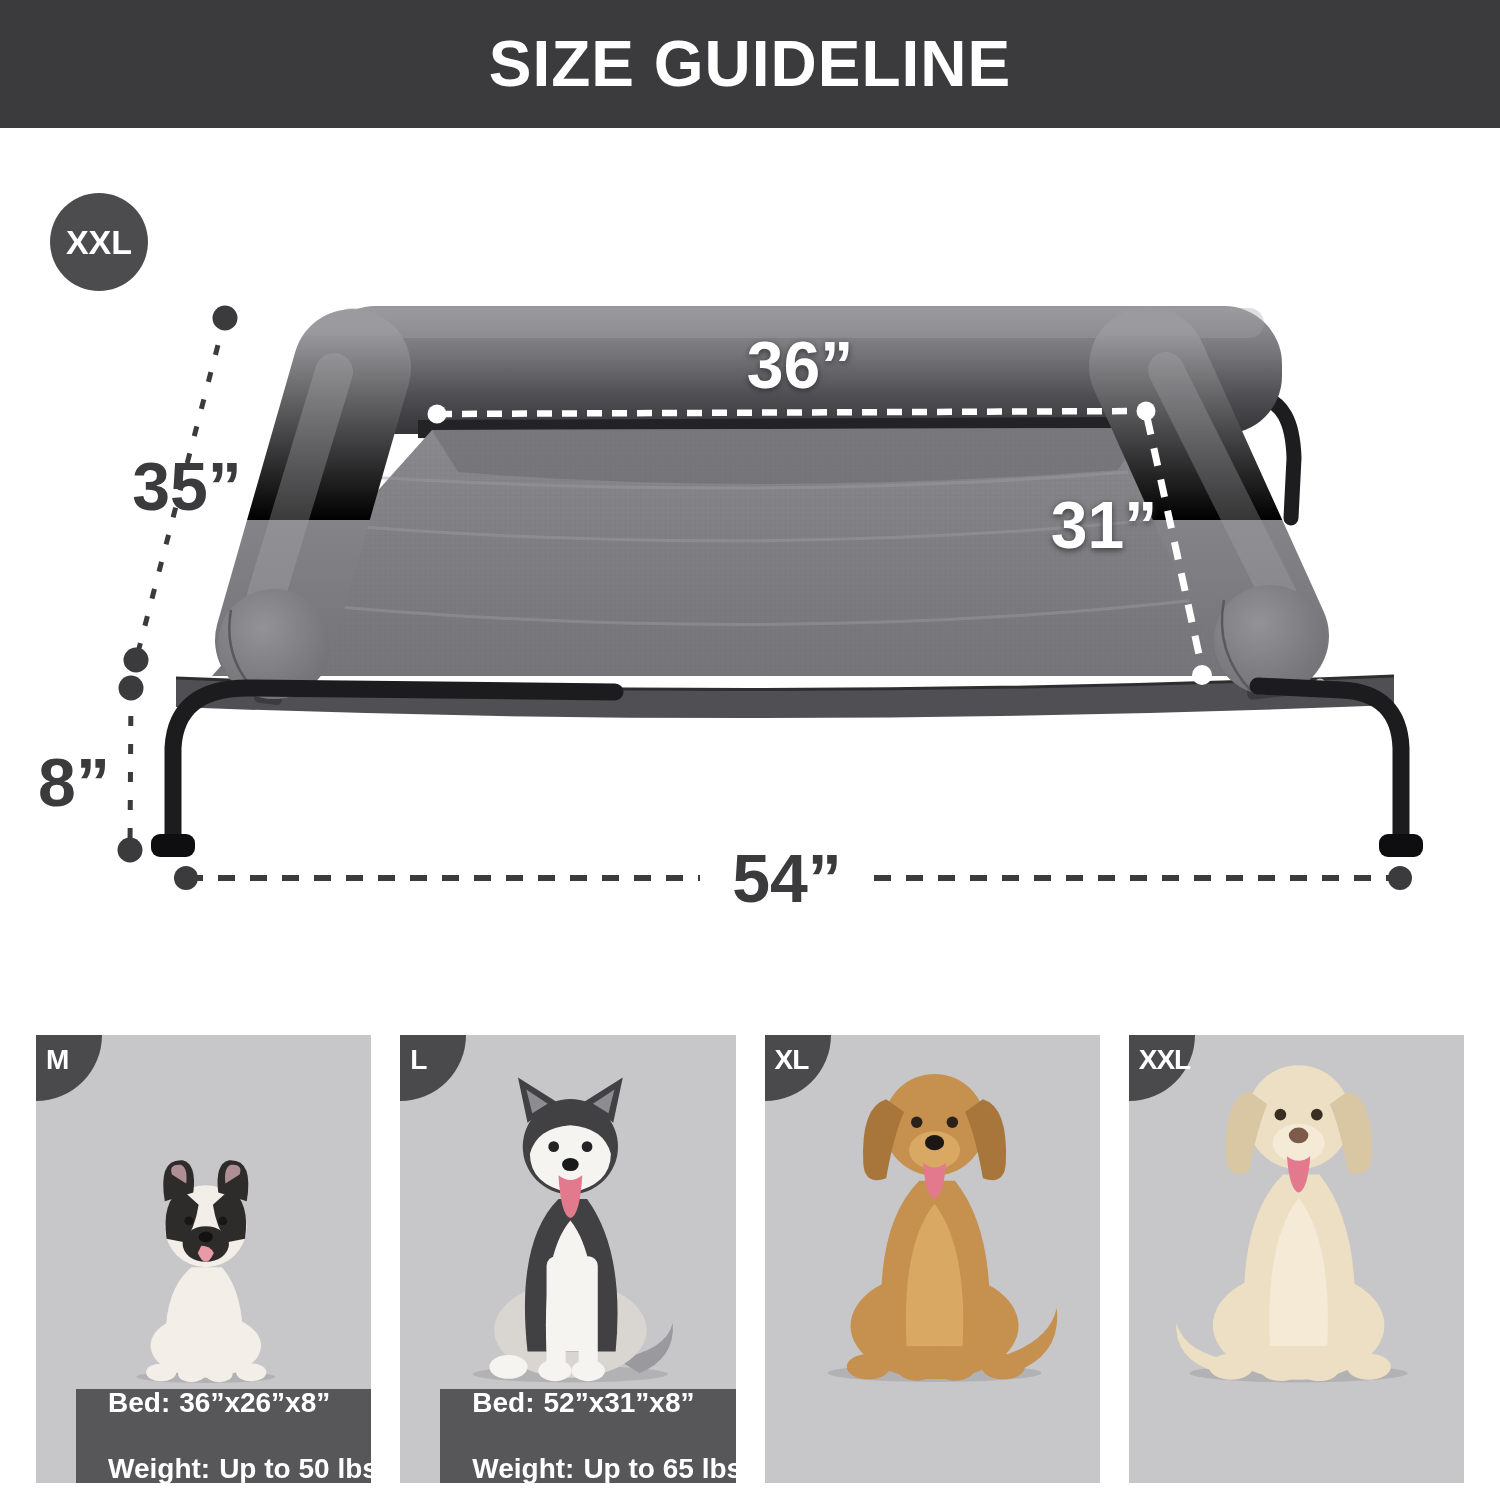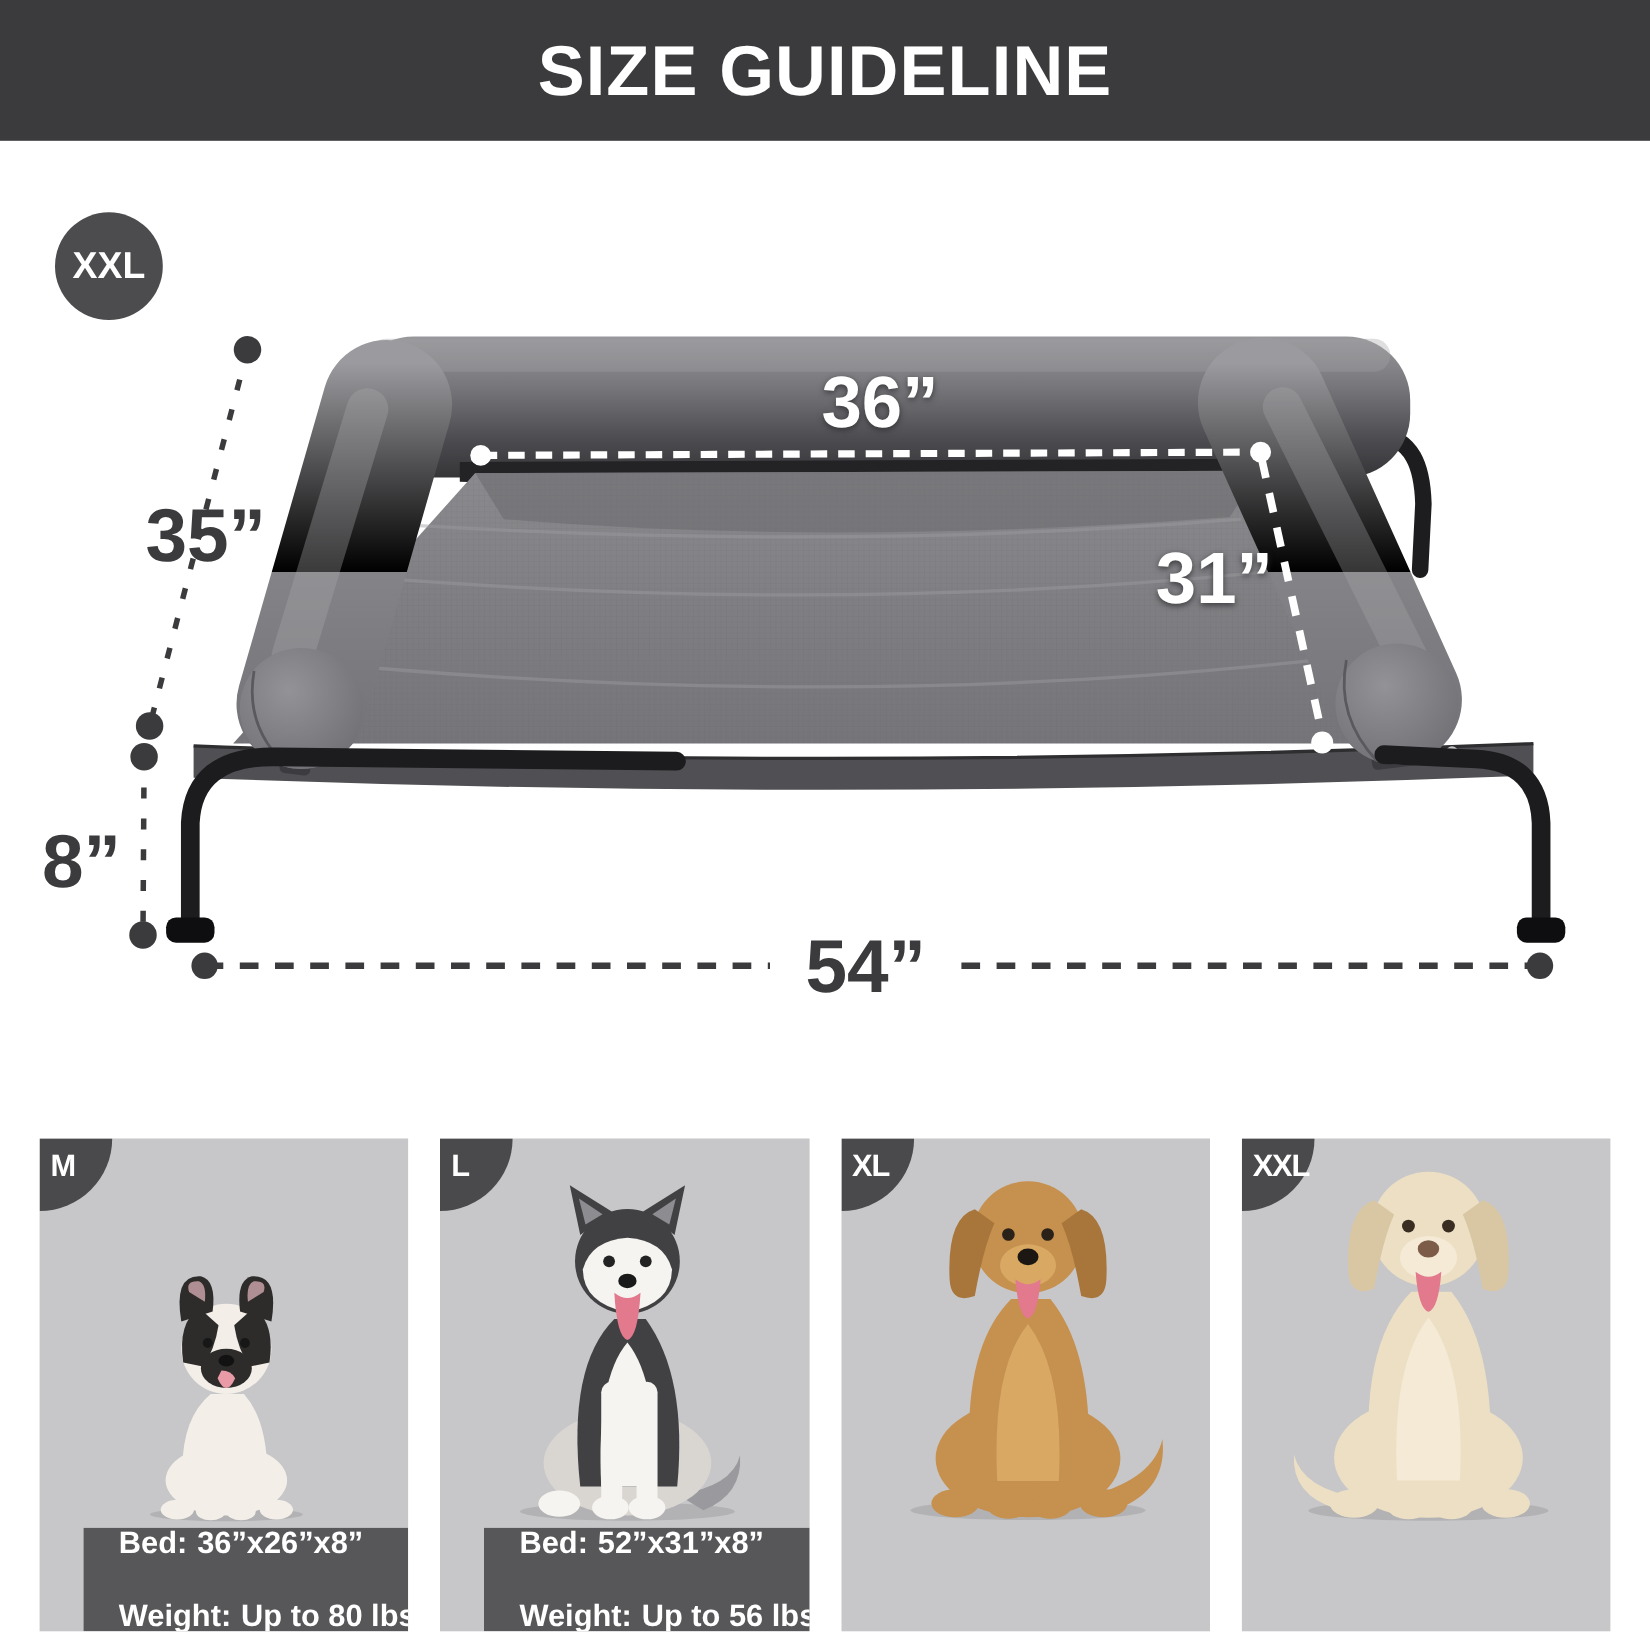--- a/index.html
+++ b/index.html
@@ -220,21 +220,21 @@
         </svg>
       </div>
       <div class="corner-badge">
         <span>M</span>
       </div>
       <div class="card-footer">
         <div class="spec-line">
           <span class="spec-key">Bed:</span><span>36”x26”x8”</span>
         </div>
         <div class="spec-line">
-          <span class="spec-key">Weight:</span><span>Up to 80 lbs</span>
+          <span class="spec-key">Weight:</span><span>Up to 50 lbs</span>
         </div>
       </div>
     </div>
 
     <div class="card">
       <div class="dog-area">
         <svg width="262" height="310" viewBox="0 0 220 260">
           <ellipse cx="112" cy="251" rx="82" ry="7" fill="rgba(0,0,0,0.10)"></ellipse>
           <path d="M150,238 Q192,232 198,208 Q200,238 170,250 Z" fill="#9a9a9e"></path>
           <ellipse cx="112" cy="214" rx="64" ry="40" fill="#d9d6d2"></ellipse>
@@ -260,21 +260,21 @@
         </svg>
       </div>
       <div class="corner-badge">
         <span>L</span>
       </div>
       <div class="card-footer">
         <div class="spec-line">
           <span class="spec-key">Bed:</span><span>52”x31”x8”</span>
         </div>
         <div class="spec-line">
-          <span class="spec-key">Weight:</span><span>Up to 56 lbs</span>
+          <span class="spec-key">Weight:</span><span>Up to 65 lbs</span>
         </div>
       </div>
     </div>
 
     <div class="card">
       <div class="dog-area">
         <svg width="280" height="332" viewBox="0 0 220 260">
           <ellipse cx="112" cy="251" rx="84" ry="7" fill="rgba(0,0,0,0.10)"></ellipse>
           <path d="M158,240 Q202,228 208,200 Q212,236 176,250 Z" fill="#c6904f"></path>
           <g fill="#c6904f">

